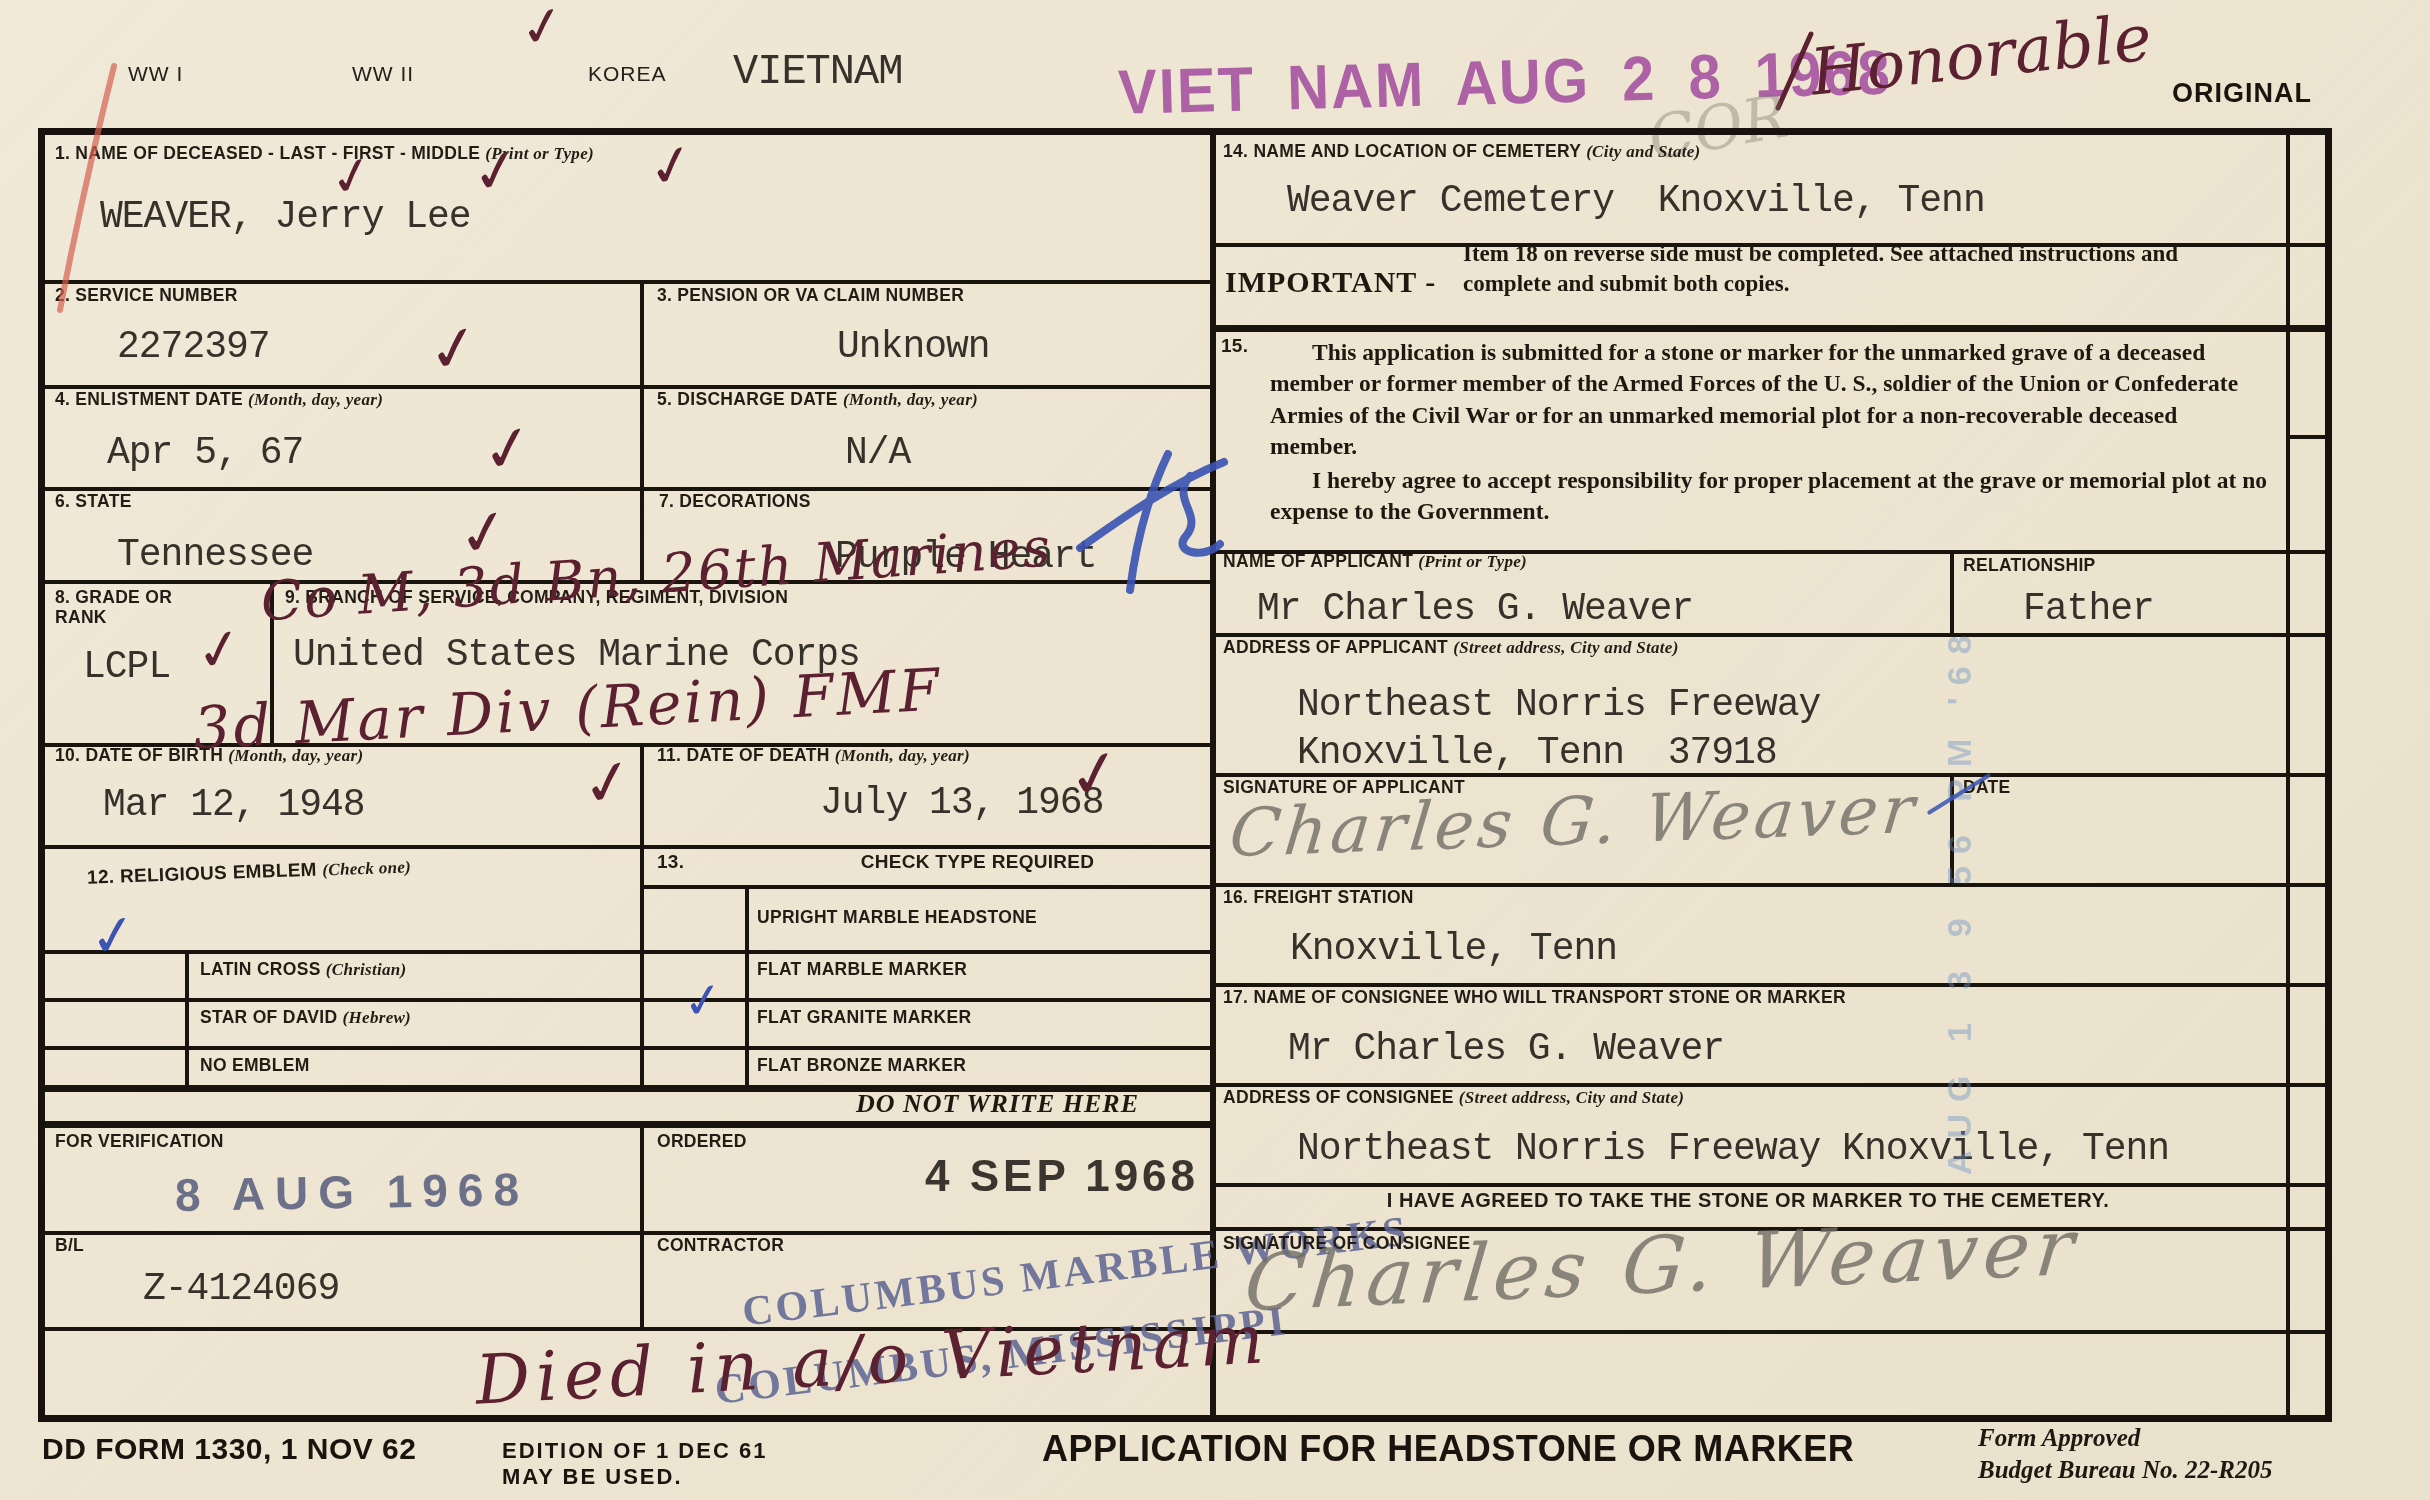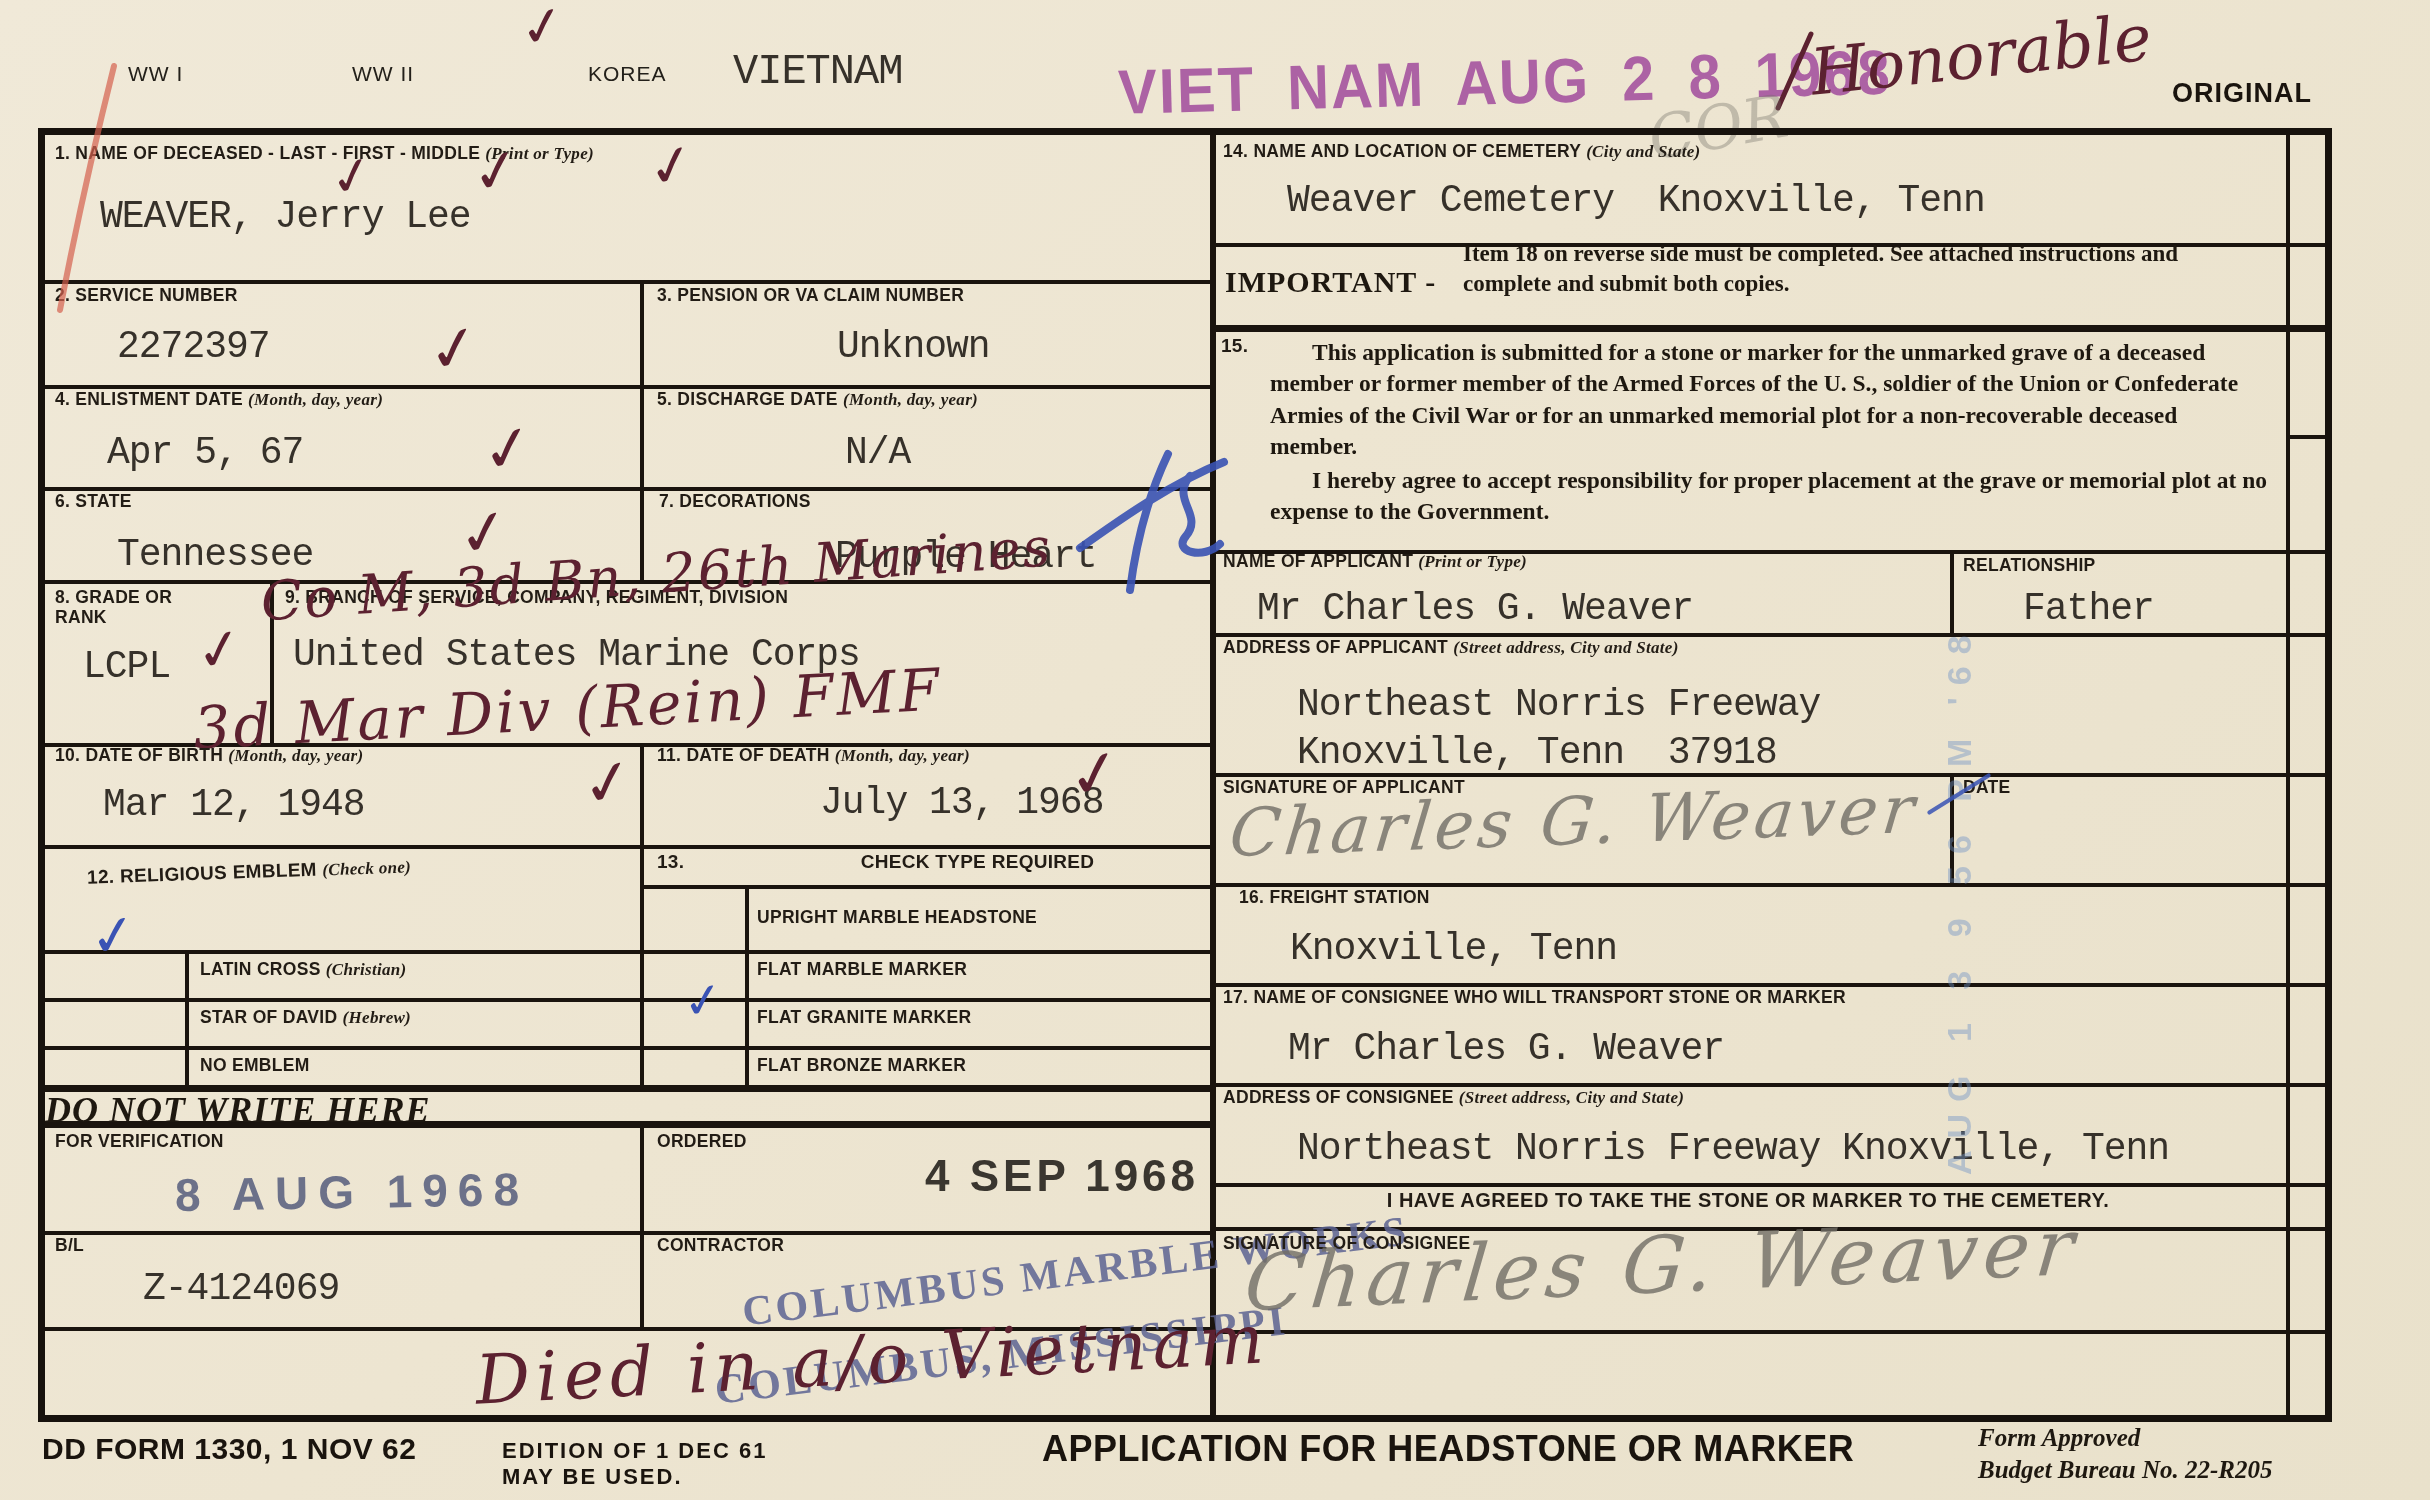--- a/index.html
+++ b/index.html
@@ -158,21 +158,21 @@
       <span>NO EMBLEM</span>
     </div>
 
     <div class="lbl" style="left:612px;top:716px;font-size:19px;">13.</div>
     <div class="lbl" style="left:700px;top:716px;width:465px;text-align:center;font-size:19px;">CHECK TYPE REQUIRED</div>
     <div class="lbl" style="left:712px;top:772px;">UPRIGHT MARBLE HEADSTONE</div>
     <div class="lbl" style="left:712px;top:824px;">FLAT MARBLE MARKER</div>
     <div class="lbl" style="left:712px;top:872px;">FLAT GRANITE MARKER</div>
     <div class="lbl" style="left:712px;top:920px;">FLAT BRONZE MARKER</div>
 
-    <div class="serifb" style="left:0;top:954px;width:1094px;text-align:left;font-size:36px;font-style:italic;letter-spacing:1px;">DO NOT WRITE HERE</div>
+    <div class="serifb" style="left:0;top:954px;width:1094px;text-align:right;font-size:26px;font-style:italic;letter-spacing:1px;">DO NOT WRITE HERE</div>
 
     <div class="lbl" style="left:10px;top:996px;">FOR VERIFICATION</div>
     <div class="stampblue" style="left:130px;top:1030px;font-size:46px;letter-spacing:10px;transform:rotate(-1deg);opacity:.82;">8 AUG 1968</div>
     <div class="lbl" style="left:612px;top:996px;">ORDERED</div>
     <div class="abs" style="left:880px;top:1016px;font-weight:bold;font-size:44px;letter-spacing:4px;color:#3a362f;">4 SEP 1968</div>
 
     <div class="lbl" style="left:10px;top:1100px;">B/L</div>
     <div class="typed" style="left:98px;top:1132px;">Z-4124069</div>
     <div class="lbl" style="left:612px;top:1100px;">CONTRACTOR</div>
     <div class="stampblue" style="left:695px;top:1112px;font-family:'Liberation Serif',serif;font-size:42px;letter-spacing:3px;color:#5d6493;transform:rotate(-7deg);opacity:.85;">COLUMBUS MARBLE WORKS</div>
@@ -205,21 +205,21 @@
       <span>ADDRESS OF APPLICANT</span>
       <i>(Street address, City and State)</i>
     </div>
     <div class="typed" style="left:1252px;top:548px;">Northeast Norris Freeway</div>
     <div class="typed" style="left:1252px;top:596px;">Knoxville, Tenn  37918</div>
 
     <div class="lbl" style="left:1178px;top:642px;">SIGNATURE OF APPLICANT</div>
     <div class="pencil" style="left:1185px;top:648px;font-size:66px;transform:rotate(-2deg) skewX(-8deg);letter-spacing:4px;">Charles G. Weaver</div>
     <div class="lbl" style="left:1918px;top:642px;">DATE</div>
 
-    <div class="lbl" style="left:1178px;top:752px;margin-left:16px;">16. FREIGHT STATION</div>
+    <div class="lbl" style="left:1178px;top:752px;">16. FREIGHT STATION</div>
     <div class="typed" style="left:1245px;top:792px;">Knoxville, Tenn</div>
 
     <div class="lbl" style="left:1178px;top:852px;">17. NAME OF CONSIGNEE WHO WILL TRANSPORT STONE OR MARKER</div>
     <div class="typed" style="left:1243px;top:892px;">Mr Charles G. Weaver</div>
 
     <div class="lbl" style="left:1178px;top:952px;">
       <span>ADDRESS OF CONSIGNEE</span>
       <i>(Street address, City and State)</i>
     </div>
     <div class="typed" style="left:1252px;top:992px;">Northeast Norris Freeway Knoxville, Tenn</div>

